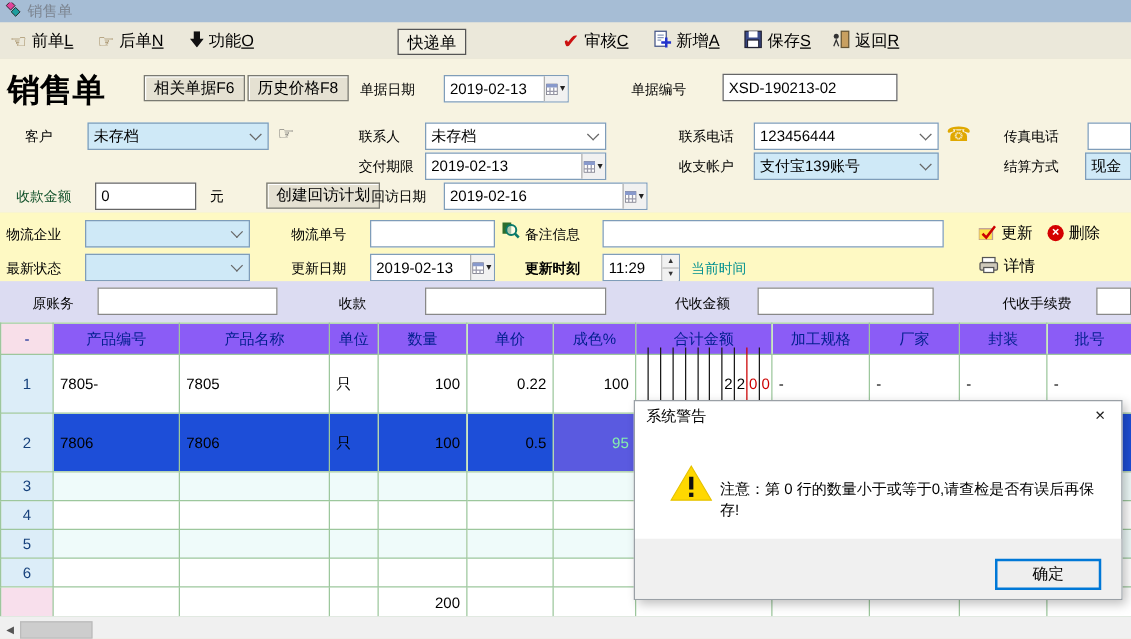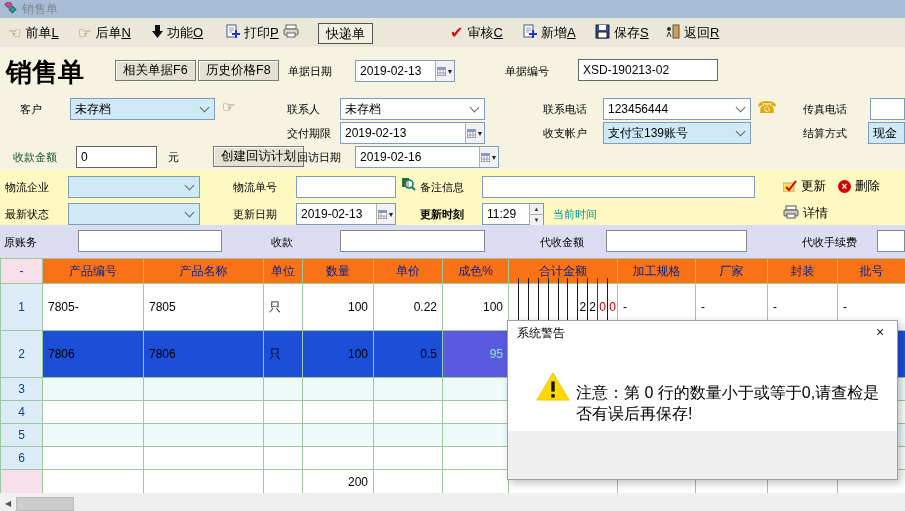--- a/index.html
+++ b/index.html
@@ -36,21 +36,21 @@
   .spin div{flex:1;background:#f1f1f1;font-size:6px;line-height:10px;text-align:center;color:#333;}
   .spin div:first-child{border-bottom:1px solid #b0b0b0;}
   .gbtn{position:absolute;height:21px;background:#e5e1d2;border:1px solid #7a7a72;box-shadow:inset 1px 1px 0 #fff;display:flex;align-items:center;padding:0 7px;font-size:12.5px;box-sizing:border-box;}
   .teal{color:#009090;}
   .iconbtn{position:absolute;display:flex;align-items:center;gap:4px;font-size:12.5px;cursor:default;}
   .delcircle{width:13px;height:13px;border-radius:50%;background:#d40000;color:#fff;font-size:10px;line-height:13px;text-align:center;font-weight:bold;}
 
   
   table{position:absolute;left:0;top:258px;width:905px;border-collapse:collapse;table-layout:fixed;background:#fff;}
   td,th{border:1px solid #9dc79d;font-size:12px;padding:0 5px;overflow:hidden;white-space:nowrap;box-sizing:border-box;}
-  th{color:#001f8e;font-weight:normal;background:#f97316;text-align:center;}
+  th{color:#001f8e;font-weight:normal;background:#8b5cf6;text-align:center;}
   th.corner{background:#f8dfe9;}
   .num-cell{background:#dcedf8;color:#16417c;text-align:center;}
   .r{text-align:right;}
   .row2 td{background:#1d4ed8;}
   .row2 td.num-cell{background:#dcedf8;}
   .rowalt td{background:#effbfa;}
   .rowalt td.num-cell,.rowwhite td.num-cell{background:#dcedf8;}
   .sel{background:#5a5ae0 !important;color:#86efac;text-align:right;}
   .amount-cell{position:relative;padding:0;overflow:visible;}
   .grid{position:absolute;left:0;right:0;top:-6px;bottom:0;display:flex;z-index:2;}
@@ -62,21 +62,21 @@
 
   
   .hscroll{position:absolute;left:0;top:493px;width:905px;height:18px;background:#f0f0f0;}
   .hs-arrow{position:absolute;left:0;bottom:0;width:16px;height:14px;background:#f0f0f0;color:#555;font-size:8px;line-height:14px;text-align:center;}
   .hs-thumb{position:absolute;left:16px;bottom:0;width:58px;height:14px;background:#cdcdcd;border:1px solid #bbb;box-sizing:border-box;}
 
   
   .dialog{position:absolute;left:507px;top:320px;width:391px;height:160px;background:#fff;border:1px solid #9aa0a6;box-shadow:3px 3px 8px rgba(0,0,0,.25);z-index:20;box-sizing:border-box;padding-left:44px;}
   .dlg-title{position:absolute;left:0;top:0;right:0;height:24px;display:flex;align-items:center;padding-left:9px;font-size:12px;}
   .dlg-close{position:absolute;right:8px;top:3px;width:18px;height:17px;text-align:center;font-size:14px;color:#222;line-height:17px;}
-  .dlg-msg{position:absolute;left:68px;top:62px;font-size:16px;color:#000;max-width:310px;}
+  .dlg-msg{position:absolute;left:68px;top:62px;font-size:12px;color:#000;max-width:310px;}
   .dlg-tri{position:absolute;left:28px;top:50px;}
   .dlg-footer{position:absolute;left:0;right:0;bottom:0;height:48px;background:#f0f0f0;}
   .dlg-ok{position:absolute;left:288px;top:126px;width:85px;height:25px;background:#eee;border:2px solid #0078d7;font-size:12.5px;display:flex;align-items:center;justify-content:center;box-sizing:border-box;}
 </style>
 </head>
 <body>
 
 <div class="screen">
 
   <div class="titlebar">
@@ -94,36 +94,20 @@
     </div>
     <div class="titem" style="left:78px;">
       <span class="handglyph">☞</span>
       <span><span>后单</span><span class="hk">N</span></span>
     </div>
     <div class="titem" style="left:152px;">
       <span><svg width="11" height="13">
             <polygon points="3,0 8,0 8,6 11,6 5.5,13 0,6 3,6" fill="#111"></polygon>
           </svg></span>
       <span><span>功能</span><span class="hk">O</span></span>
-    </div>
-    <div class="titem" style="left:225px;">
-      <span><svg width="15" height="15">
-            <rect x="2" y="1" width="9" height="12" fill="#fff" stroke="#445588"></rect>
-            <line x1="4" y1="4" x2="9" y2="4" stroke="#8899bb"></line>
-            <line x1="4" y1="6" x2="9" y2="6" stroke="#8899bb"></line>
-            <line x1="4" y1="8" x2="7" y2="8" stroke="#8899bb"></line>
-            <rect x="10" y="6" width="2" height="8" fill="#2233cc"></rect>
-            <rect x="7" y="9" width="8" height="2" fill="#2233cc"></rect>
-          </svg></span>
-      <span><span>打印</span><span class="hk">P</span></span>
-      <span><svg width="16" height="14">
-            <rect x="3" y="1" width="10" height="4" fill="#fff" stroke="#666"></rect>
-            <rect x="1" y="5" width="14" height="6" rx="1" fill="#d8d4c8" stroke="#666"></rect>
-            <rect x="4" y="9" width="8" height="4" fill="#fff" stroke="#666"></rect>
-          </svg></span>
     </div>
     <div class="expressbtn">快递单</div>
     <div class="titem" style="left:450px;">
       <span class="redcheck">✔</span>
       <span><span>审核</span><span class="hk">C</span></span>
     </div>
     <div class="titem" style="left:522px;">
       <span><svg width="15" height="15">
             <rect x="2" y="1" width="9" height="12" fill="#fff" stroke="#445588"></rect>
             <line x1="4" y1="4" x2="9" y2="4" stroke="#8899bb"></line>
@@ -221,21 +205,21 @@
       <span class="val">现金</span>
     </div>
 
     <div class="lbl blue-lbl" style="left:13px;top:103px;">收款金额</div>
     <div class="field" style="left:76px;top:99px;width:81px;border-color:#666;">
       <span class="val">0</span>
     </div>
     <div class="lbl" style="left:168px;top:103px;">元</div>
     <div class="gbtn" style="left:213px;top:99px;">创建回访计划</div>
     <div class="lbl" style="left:297px;top:103px;">回访日期</div>
-    <div class="field" style="left:355px;top:99px;width:144px;">
+    <div class="field" style="left:355px;top:99px;width:163px;">
       <span class="val">2019-02-16</span>
       <span class="calbtn">
           <svg width="9" height="9">
             <rect x="0" y="0" width="9" height="9" fill="#fff" stroke="#556"></rect>
             <rect x="0" y="0" width="9" height="3" fill="#8899cc"></rect>
             <line x1="3" y1="3" x2="3" y2="9" stroke="#99a"></line>
             <line x1="6" y1="3" x2="6" y2="9" stroke="#99a"></line>
             <line x1="0" y1="6" x2="9" y2="6" stroke="#99a"></line>
           </svg>
           <span class="da">▼</span>
@@ -305,21 +289,21 @@
       <span><svg width="16" height="14">
             <rect x="3" y="1" width="10" height="4" fill="#fff" stroke="#555"></rect>
             <rect x="1" y="5" width="14" height="6" rx="1" fill="#cfcabb" stroke="#555"></rect>
             <rect x="4" y="9" width="8" height="4" fill="#fff" stroke="#555"></rect>
           </svg></span>
       <span>详情</span>
     </div>
   </div>
 
   <div class="band finance">
-    <div class="lbl" style="left:4px;top:10px;">原账务</div>
+    <div class="lbl" style="left:26px;top:10px;">原账务</div>
     <div class="field" style="left:78px;top:5px;width:144px;border-color:#888;">
         <span class="val"></span>
       </div>
     <div class="lbl" style="left:271px;top:10px;">收款</div>
     <div class="field" style="left:340px;top:5px;width:145px;border-color:#888;">
         <span class="val"></span>
       </div>
     <div class="lbl" style="left:540px;top:10px;">代收金额</div>
     <div class="field" style="left:606px;top:5px;width:141px;border-color:#888;">
         <span class="val"></span>
@@ -487,15 +471,16 @@
     <div class="dlg-close">×</div>
     <div class="dlg-tri">
       <svg width="34" height="31" viewBox="0 0 40 36">
           <polygon points="20,2 39,34 1,34" fill="#ffd800" stroke="#e6c200"></polygon>
           <rect x="18" y="12" width="4" height="12" fill="#111"></rect>
           <rect x="18" y="27" width="4" height="4" fill="#111"></rect>
         </svg>
     </div>
     <div class="dlg-msg">注意：第 0 行的数量小于或等于0,请查检是否有误后再保存!</div>
     <div class="dlg-footer"></div>
+    <div class="dlg-ok">确定</div>
   </div>
 
 </div>
 
 </body></html>

